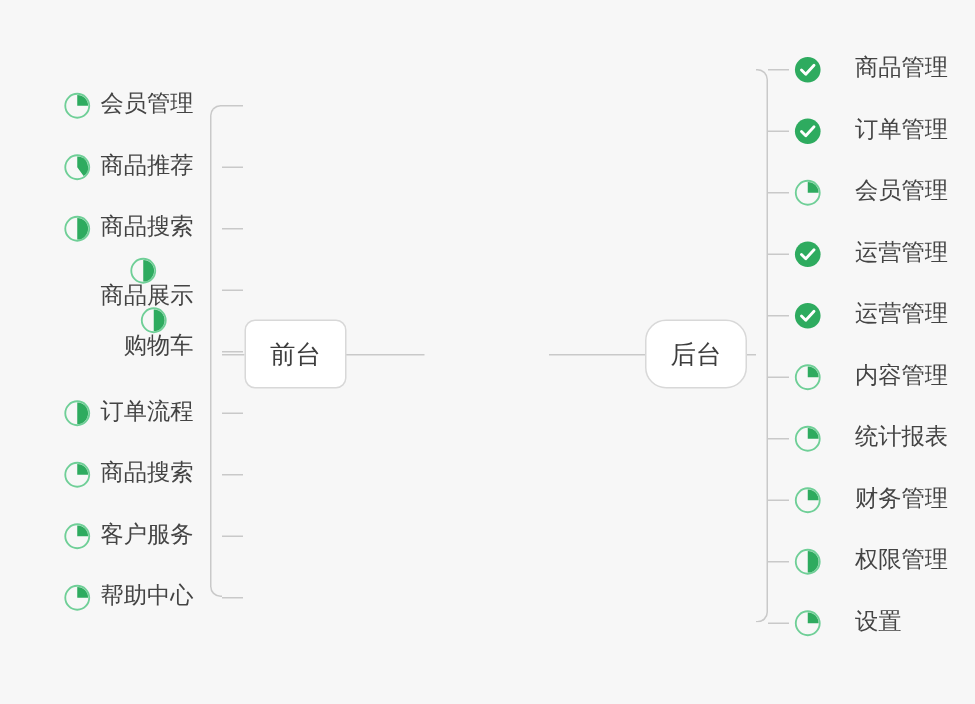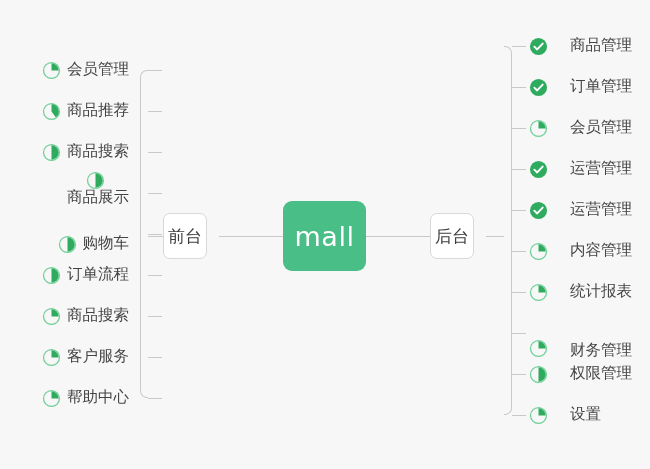--- a/index.html
+++ b/index.html
@@ -34,34 +34,34 @@
     justify-content: center;
     font-size: 27px;
     letter-spacing: 0.5px;
     box-sizing: border-box;
   }
 
   
   .branch-box {
     position: absolute;
     top: 213px;
-    width: 44px;
+    width: 68px;
     height: 46px;
     border: 1px solid #d8d8d8;
     border-radius: 7px;
     background: #ffffff;
     color: #3d3d3d;
     display: flex;
     align-items: center;
     justify-content: center;
     font-size: 17px;
     box-sizing: border-box;
   }
   .branch-box.front { left: 163px; }
-  .branch-box.back  { left: 430px; }
+  .branch-box.back  { left: 430px; border-radius: 14px; }
 
   
   .line {
     position: absolute;
     background: #c9c9c9;
   }
   .line.h { height: 1px; }
 
   
   .spine {
@@ -186,21 +186,21 @@
       </div>
       <div class="leaf left-leaf" style="top: 181px; flex-direction: column;">
         <span class="status-icon">
           <svg viewBox="0 0 20 20">
             <circle cx="10" cy="10" r="8.4" fill="none" stroke="#6fcf97" stroke-width="1.3"></circle>
             <path d="M 10 10 L 10 2.4000000000000004 A 7.6 7.6 0 0 1 10 17.6 Z" fill="#2eab5f"></path>
           </svg>
         </span>
         <span class="leaf-label">商品展示</span>
       </div>
-      <div class="leaf left-leaf" style="top: 232px;">
+      <div class="leaf left-leaf" style="top: 214px; flex-direction: column;">
         <span class="status-icon">
           <svg viewBox="0 0 20 20">
             <circle cx="10" cy="10" r="8.4" fill="none" stroke="#6fcf97" stroke-width="1.3"></circle>
             <path d="M 10 10 L 10 2.4000000000000004 A 7.6 7.6 0 0 1 10 17.6 Z" fill="#2eab5f"></path>
           </svg>
         </span>
         <span class="leaf-label">购物车</span>
       </div>
       <div class="leaf left-leaf" style="top: 263px;">
         <span class="status-icon">
@@ -237,23 +237,20 @@
           </svg>
         </span>
         <span class="leaf-label">帮助中心</span>
       </div>
     </div>
 
   <div class="branch-box front">
     <span>前台</span>
   </div>
 
-  <div class="center-node">
-    <span>mall</span>
-  </div>
 
   <div class="branch-box back">
     <span>后台</span>
   </div>
 
   <div id="right-column">
       <div class="leaf right-leaf" style="top: 34px;">
         <span class="status-icon">
           <svg viewBox="0 0 20 20">
             <circle cx="10" cy="10" r="9" fill="#2eab5f"></circle>
@@ -309,21 +306,21 @@
       </div>
       <div class="leaf right-leaf" style="top: 280px;">
         <span class="status-icon">
           <svg viewBox="0 0 20 20">
             <circle cx="10" cy="10" r="8.4" fill="none" stroke="#6fcf97" stroke-width="1.3"></circle>
             <path d="M 10 10 L 10 2.4000000000000004 A 7.6 7.6 0 0 1 17.6 10 Z" fill="#2eab5f"></path>
           </svg>
         </span>
         <span class="leaf-label">统计报表</span>
       </div>
-      <div class="leaf right-leaf" style="top: 334px; align-items: flex-end;">
+      <div class="leaf right-leaf" style="top: 321px;">
         <span class="status-icon">
           <svg viewBox="0 0 20 20">
             <circle cx="10" cy="10" r="8.4" fill="none" stroke="#6fcf97" stroke-width="1.3"></circle>
             <path d="M 10 10 L 10 2.4000000000000004 A 7.6 7.6 0 0 1 17.6 10 Z" fill="#2eab5f"></path>
           </svg>
         </span>
         <span class="leaf-label">财务管理</span>
       </div>
       <div class="leaf right-leaf" style="top: 362px;">
         <span class="status-icon">

